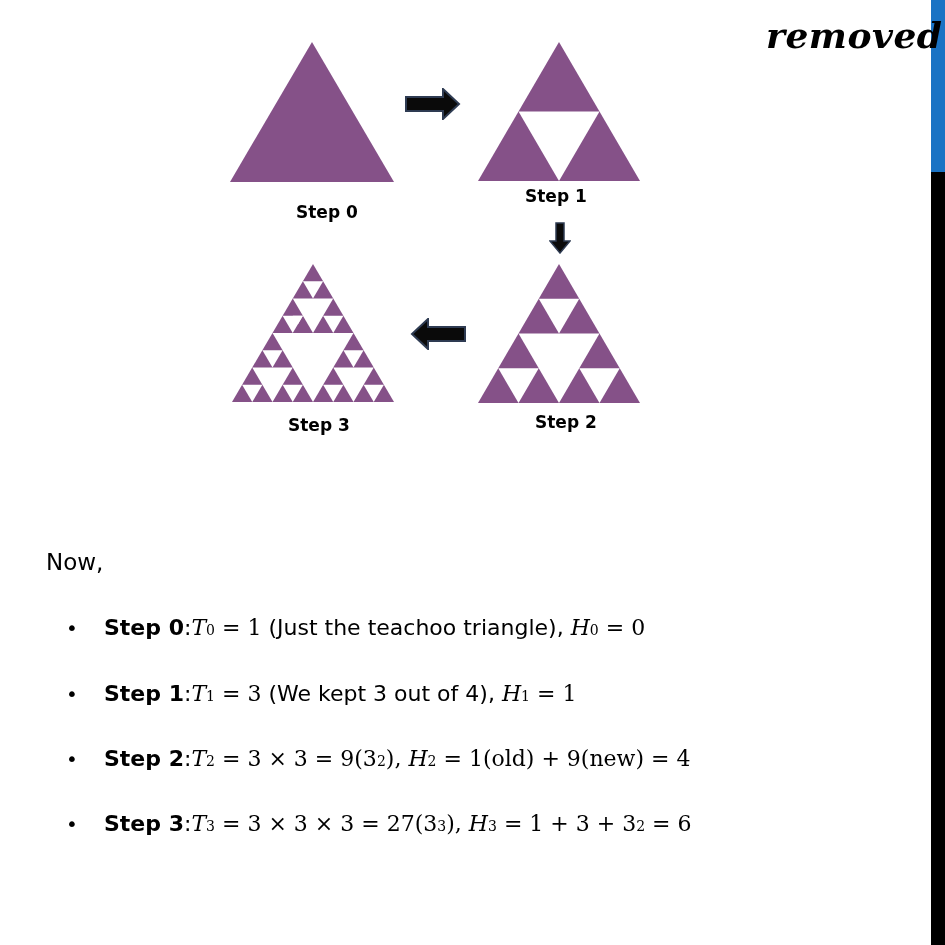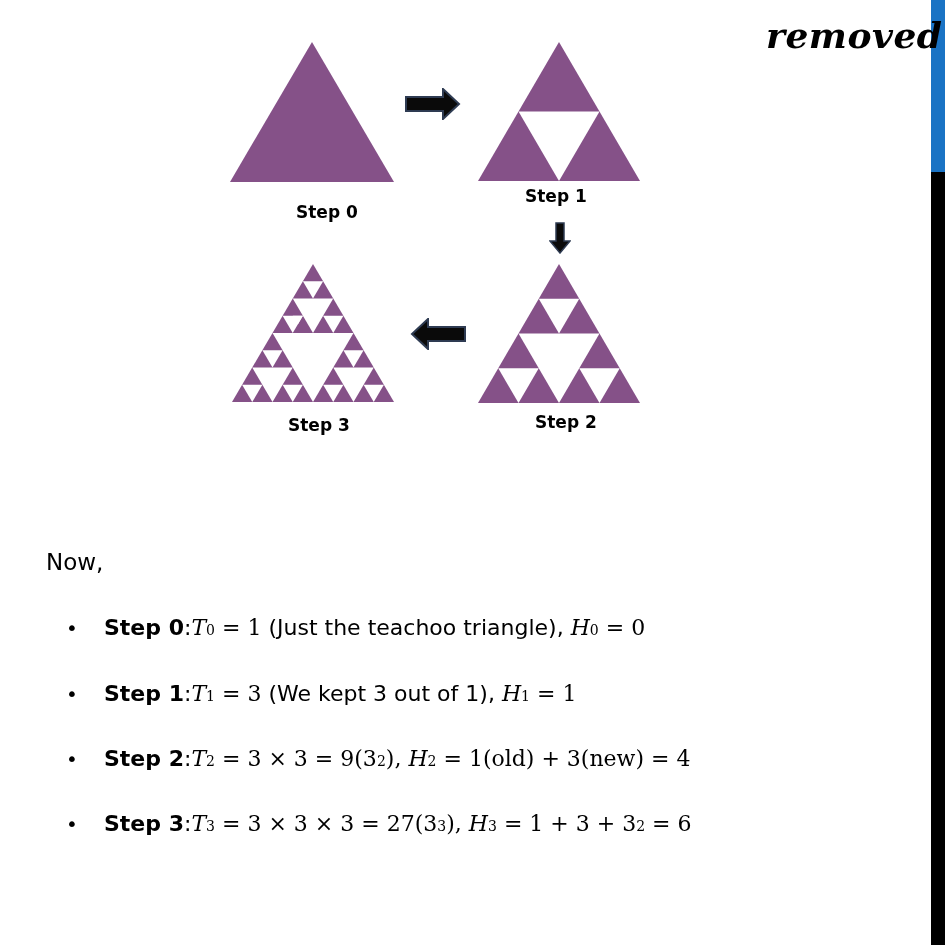--- a/index.html
+++ b/index.html
@@ -101,38 +101,38 @@
     <span class="m" style="white-space:pre"> = 0 </span>
 </div>
 
 <div class="bullet-row" style="top:681px">
   <span class="bullet">•</span>
   <span class="b">Step 1</span>
     <span>: </span>
   <span class="mi">T</span>
     <sub>1</sub>
     <span class="m" style="white-space:pre"> = 3 </span>
-    <span style="white-space:pre">(We kept 3 out of 1), </span>
+    <span style="white-space:pre">(We kept 3 out of 4), </span>
   <span class="mi">H</span>
     <sub>1</sub>
     <span class="m" style="white-space:pre"> = 1 </span>
 </div>
 
 <div class="bullet-row" style="top:746px">
   <span class="bullet">•</span>
   <span class="b">Step 2</span>
     <span>: </span>
   <span class="mi">T</span>
     <sub>2</sub>
     <span class="m" style="white-space:pre"> = 3 × 3 = 9(3</span>
     <sup>2</sup>
     <span class="m" style="white-space:pre">), </span>
   <span class="mi">H</span>
     <sub>2</sub>
-    <span class="m" style="white-space:pre"> = 1(old) + 3(new) = 4</span>
+    <span class="m" style="white-space:pre"> = 1(old) + 9(new) = 4</span>
 </div>
 
 <div class="bullet-row" style="top:811px">
   <span class="bullet">•</span>
   <span class="b">Step 3</span>
     <span>: </span>
   <span class="mi">T</span>
     <sub>3</sub>
     <span class="m" style="white-space:pre"> = 3 × 3 × 3 = 27(3</span>
     <sup>3</sup>

